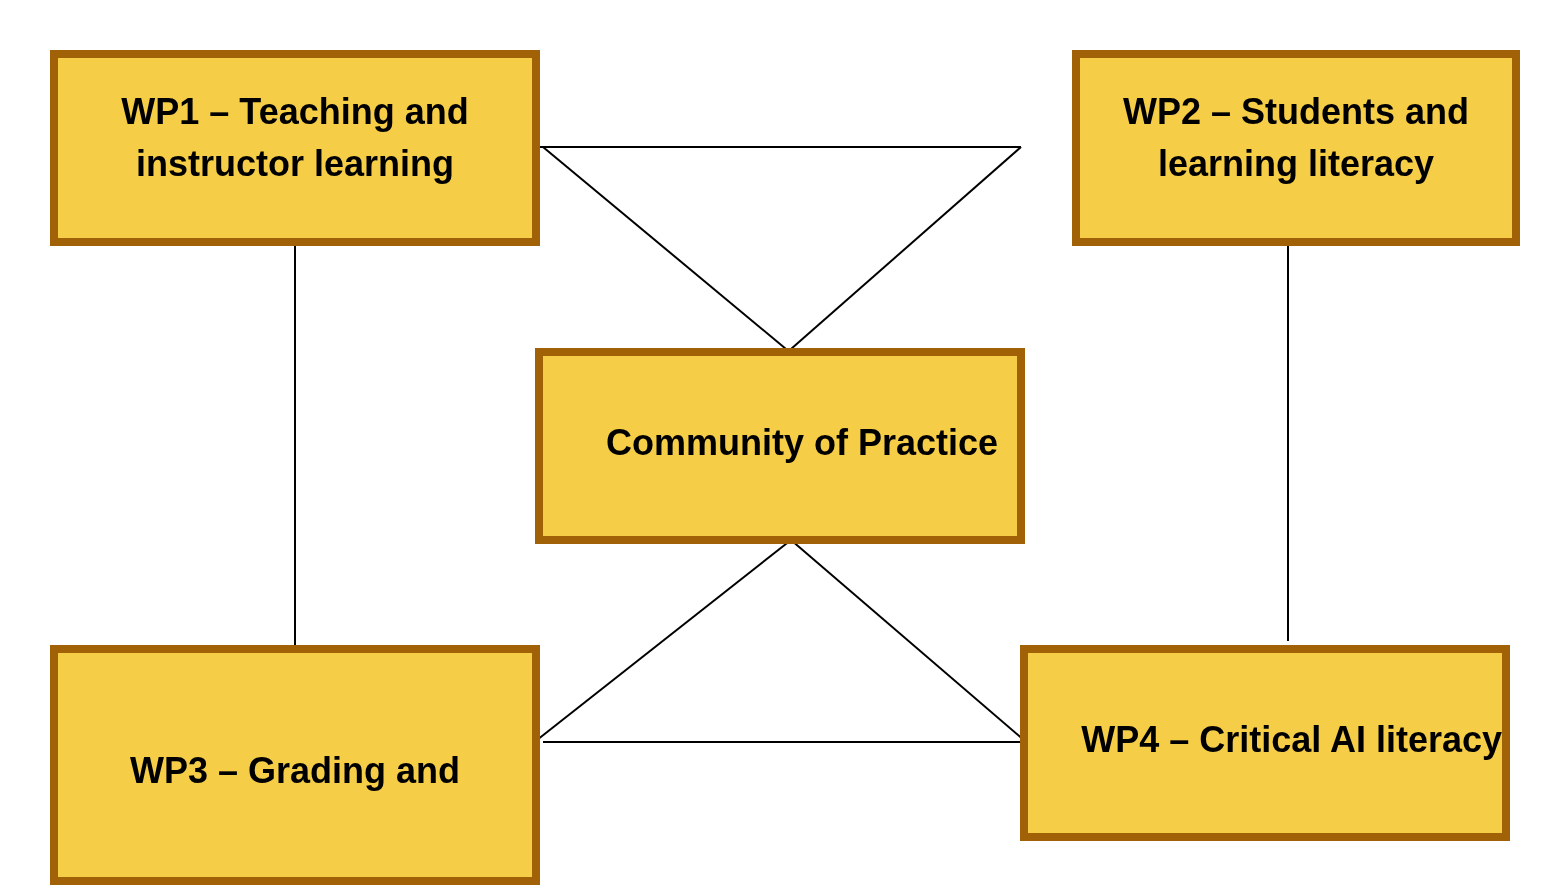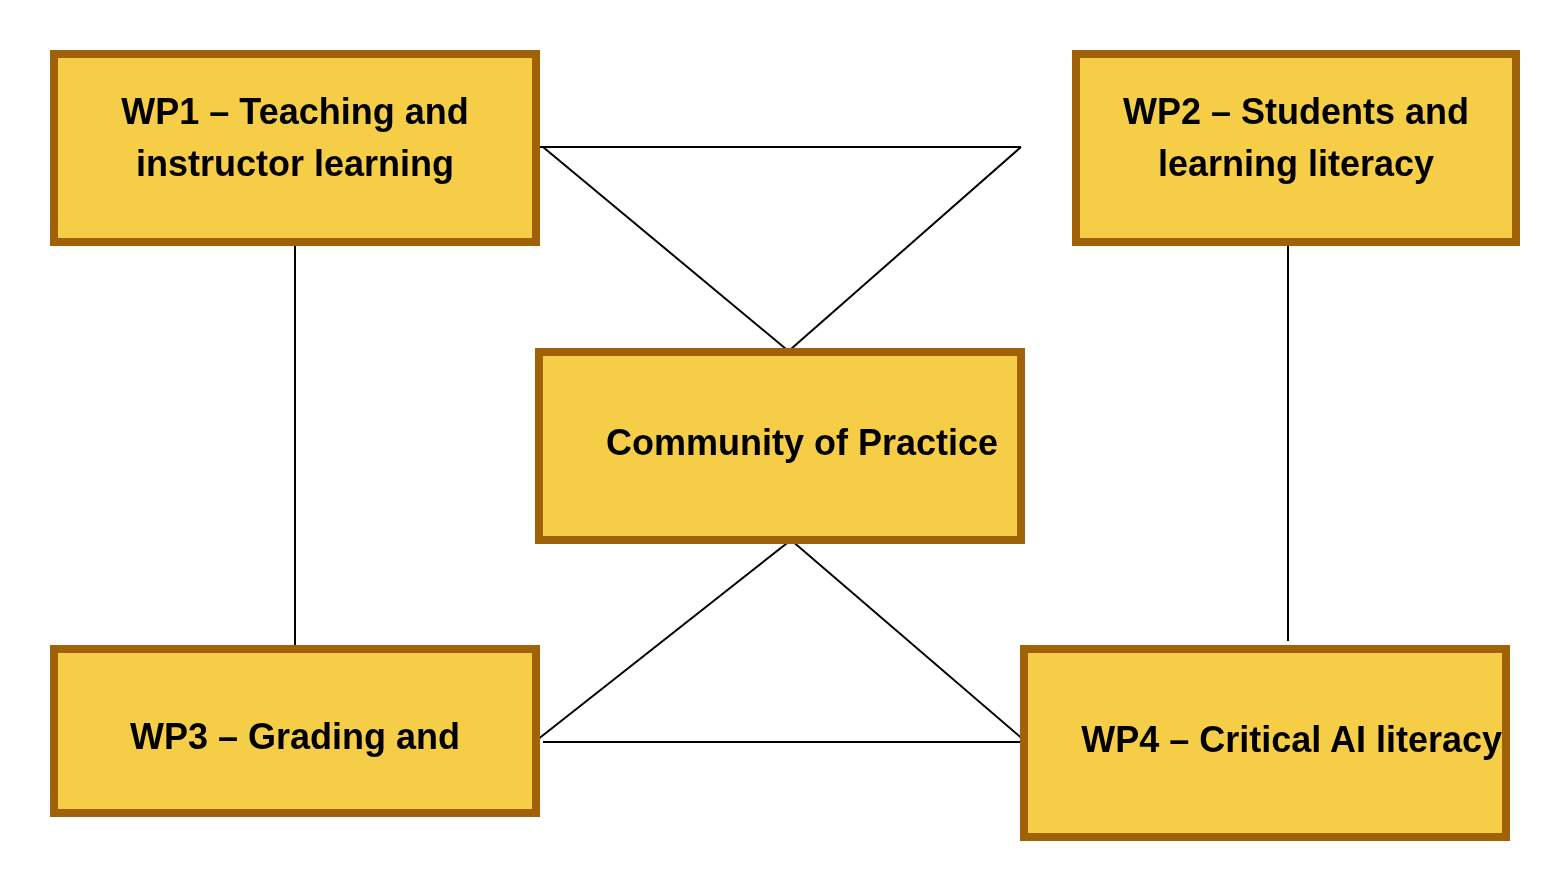--- a/index.html
+++ b/index.html
@@ -9,21 +9,21 @@
   .box { position:absolute; box-sizing:border-box; background:#F5CD47;
          border:8px solid #a16207; display:flex; align-items:center;
          justify-content:center; text-align:center; }
   .box span { font-weight:bold; font-size:36px; line-height:52px; color:#000; }
   #wp1 { left:50px; top:50px; width:490px; height:196px; }
   #wp1 span { margin-top:-20px; }
   #wp2 { left:1048px; top:50px; width:448px; height:196px;margin-left:24px; }
   #wp2 span { margin-top:-20px; }
   #cop { left:535px; top:348px; width:490px; height:196px;padding-left:44px; }
   #cop span { margin-top:-6px; }
-  #wp3 { left:50px; top:645px; width:490px; height:172px; }
+  #wp3 { left:50px; top:645px; width:490px; height:240px; }
   #wp3 span { margin-top:12px; }
   #wp4 { left:1020px; top:645px; width:490px; height:196px;justify-content:flex-end; }
   #wp4 span { margin-top:-6px; }
 </style>
 </head>
 <body>
 
 <svg id="connectors" xmlns="http://www.w3.org/2000/svg">
   <line x1="536" y1="147" x2="1021" y2="147" stroke="#000" stroke-width="2"></line>
   <line x1="543" y1="147" x2="786" y2="349" stroke="#000" stroke-width="2"></line>

